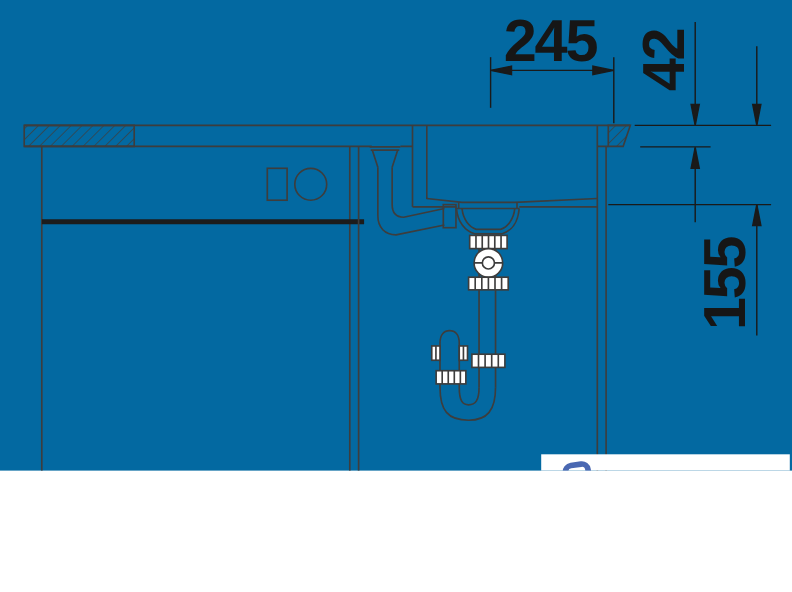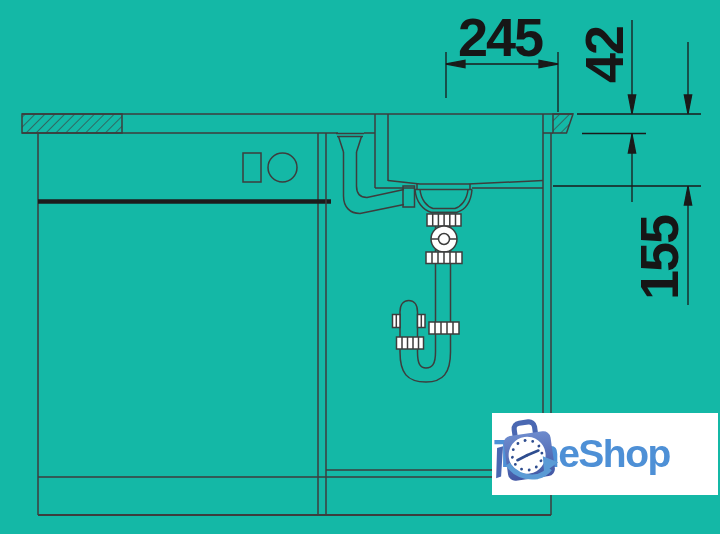--- a/index.html
+++ b/index.html
@@ -1,17 +1,17 @@
 <!DOCTYPE html>
 <html><head>
 <meta charset="utf-8">
 <style>
   html,body{margin:0;padding:0;background:#ffffff;}
   .canvas{
-    position:relative;width:720px;height:534px;background:#14b8a6;overflow:hidden;
+    position:relative;width:720px;height:428px;background:#0369a1;overflow:hidden;
     font-family:"Liberation Sans",sans-serif;
   }
   .canvas svg{position:absolute;left:0;top:0;}
   .dim-label{
     position:absolute;
     font-family:"Liberation Sans",sans-serif;
     font-weight:700;font-size:54px;line-height:54px;
     color:#161616;letter-spacing:-2px;text-align:center;
     white-space:nowrap;
   }

